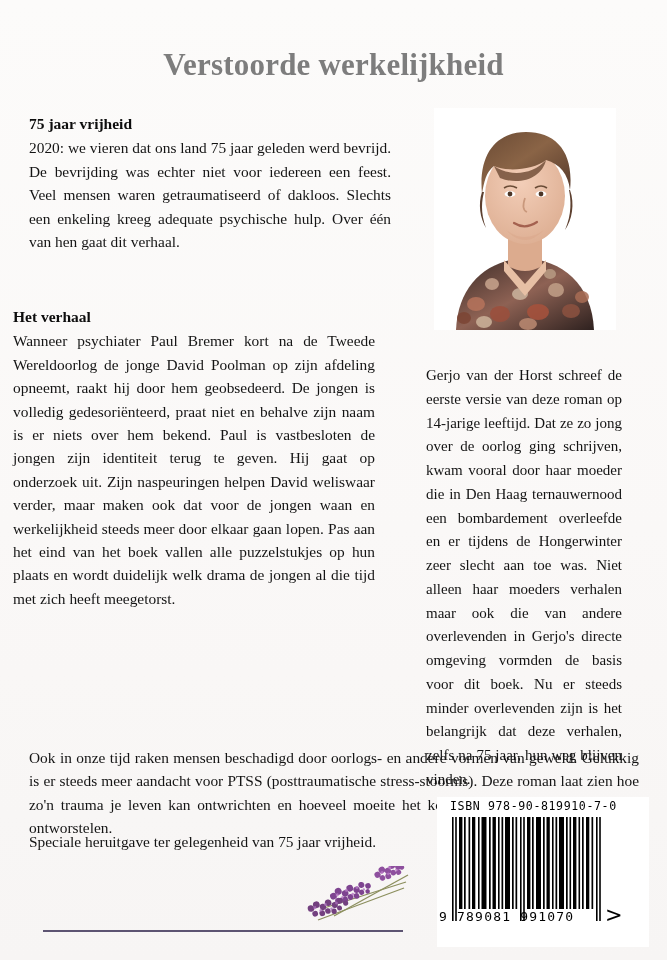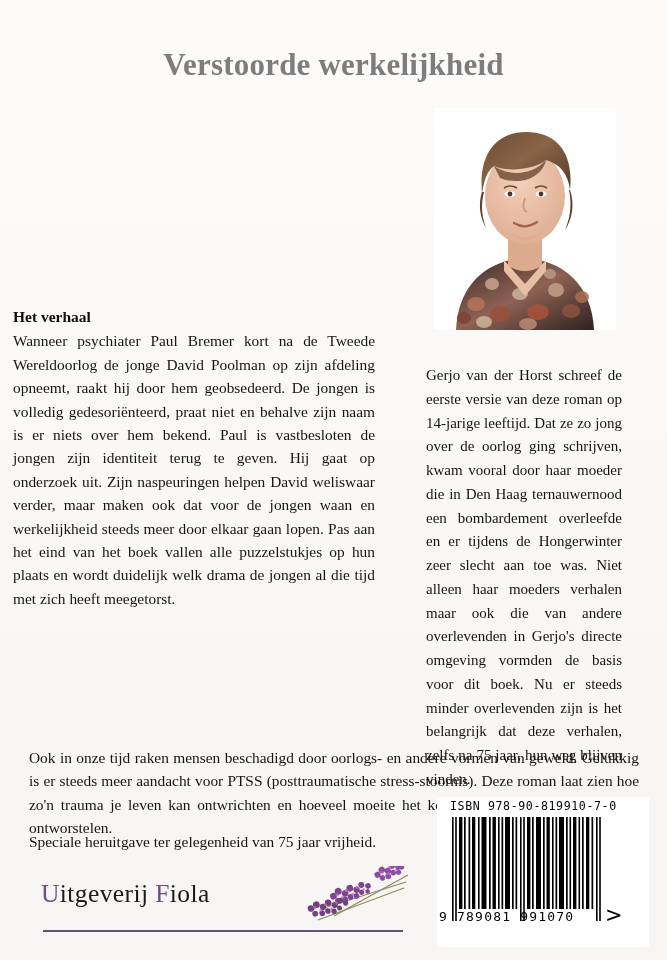--- a/index.html
+++ b/index.html
@@ -189,20 +189,22 @@
   }
 </style>
 </head>
 <body>
 
 <div class="page">
 
   <div class="book-title">Verstoorde werkelijkheid</div>
 
   <div class="col-left">
+    <h2 class="subhead">75 jaar vrijheid</h2>
+    <p class="body-p">2020: we vieren dat ons land 75 jaar geleden werd bevrijd. De bevrijding was echter niet voor iedereen een feest. Veel mensen waren getraumatiseerd of dakloos. Slechts een enkeling kreeg adequate psychische hulp. Over één van hen gaat dit verhaal.</p>
   </div>
 
   <div class="sec-verhaal">
     <h2 class="subhead">Het verhaal</h2>
     <p class="body-p">Wanneer psychiater Paul Bremer kort na de Tweede Wereldoorlog de jonge David Poolman op zijn afdeling opneemt, raakt hij door hem geobsedeerd. De jongen is volledig gedesoriënteerd, praat niet en behalve zijn naam is er niets over hem bekend. Paul is vastbesloten de jongen zijn identiteit terug te geven. Hij gaat op onderzoek uit. Zijn naspeuringen helpen David weliswaar verder, maar maken ook dat voor de jongen waan en werkelijkheid steeds meer door elkaar gaan lopen. Pas aan het eind van het boek vallen alle puzzelstukjes op hun plaats en wordt duidelijk welk drama de jongen al die tijd met zich heeft meegetorst.</p>
   </div>
 
   <div class="photo-wrap">
     <svg class="photo-svg" viewBox="0 0 182 222" xmlns="http://www.w3.org/2000/svg">
       <rect x="0" y="0" width="182" height="222" fill="#ffffff"></rect>
@@ -275,23 +277,20 @@
   </div>
 
   <div class="col-right">
     <p class="bio-p">Gerjo van der Horst schreef de eerste versie van deze roman op 14-jarige leeftijd. Dat ze zo jong over de oorlog ging schrijven, kwam vooral door haar moeder die in Den Haag ternauwernood een bombardement overleefde en er tijdens de Hongerwinter zeer slecht aan toe was. Niet alleen haar moeders verhalen maar ook die van andere overlevenden in Gerjo's directe omgeving vormden de basis voor dit boek. Nu er steeds minder overlevenden zijn is het belangrijk dat deze verhalen, zelfs na 75 jaar, hun weg blijven vinden.</p>
   </div>
 
   <p class="full-p" id="p-modern">Ook in onze tijd raken mensen beschadigd door oorlogs- en andere vormen van geweld. Gelukkig is er steeds meer aandacht voor PTSS (posttraumatische stress-stoornis). Deze roman laat zien hoe zo'n trauma je leven kan ontwrichten en hoeveel moeite het kost om je er uiteindelijk aan te ontworstelen.</p>
 
   <p class="full-p" id="p-special">Speciale heruitgave ter gelegenheid van 75 jaar vrijheid.</p>
 
-  <div class="publisher">
-    <div class="pub-name"><span class="cap">U</span><span>itgeverij</span><span>&nbsp;</span><span class="cap">F</span><span>iola</span></div>
-  </div>
 
   <div class="lavender">
     <svg viewBox="0 0 112 62" width="112" height="62" xmlns="http://www.w3.org/2000/svg">
       <g stroke="#8c8f5e" stroke-width="1.3" fill="none">
         <path d="M34 50 L108 9"></path>
         <path d="M24 42 L106 16"></path>
         <path d="M18 54 L104 22"></path>
       </g>
       <g>
 

